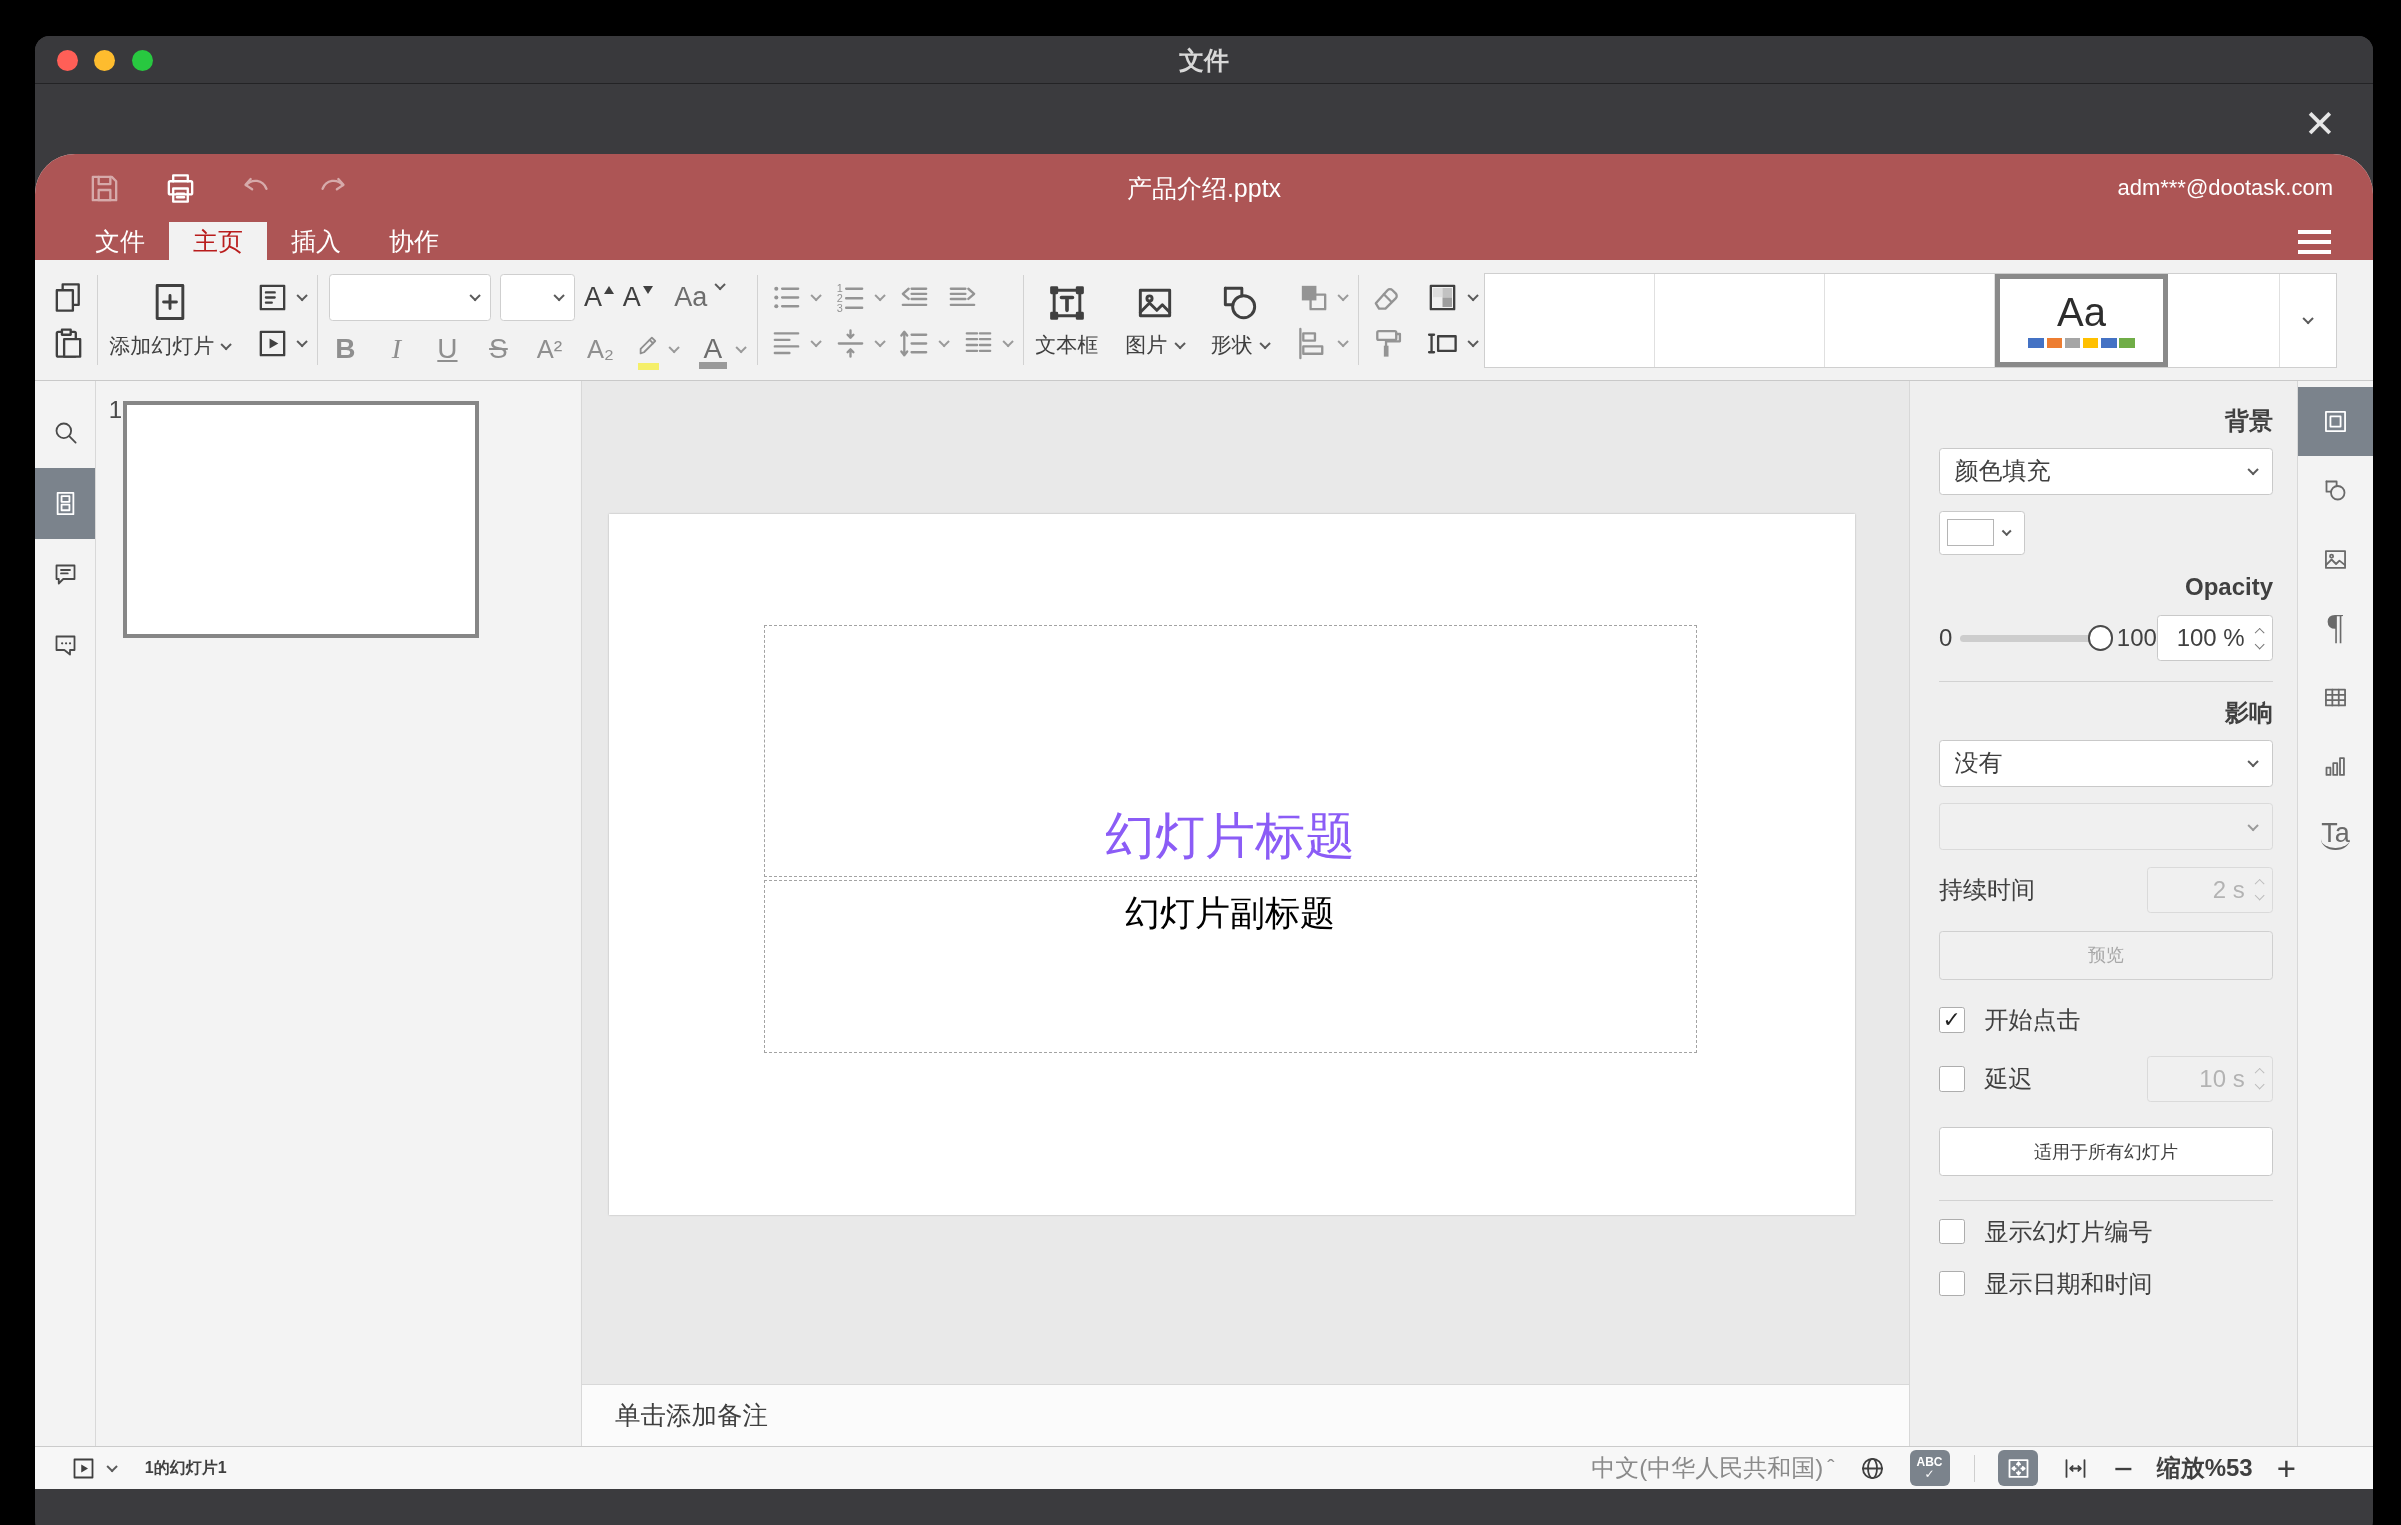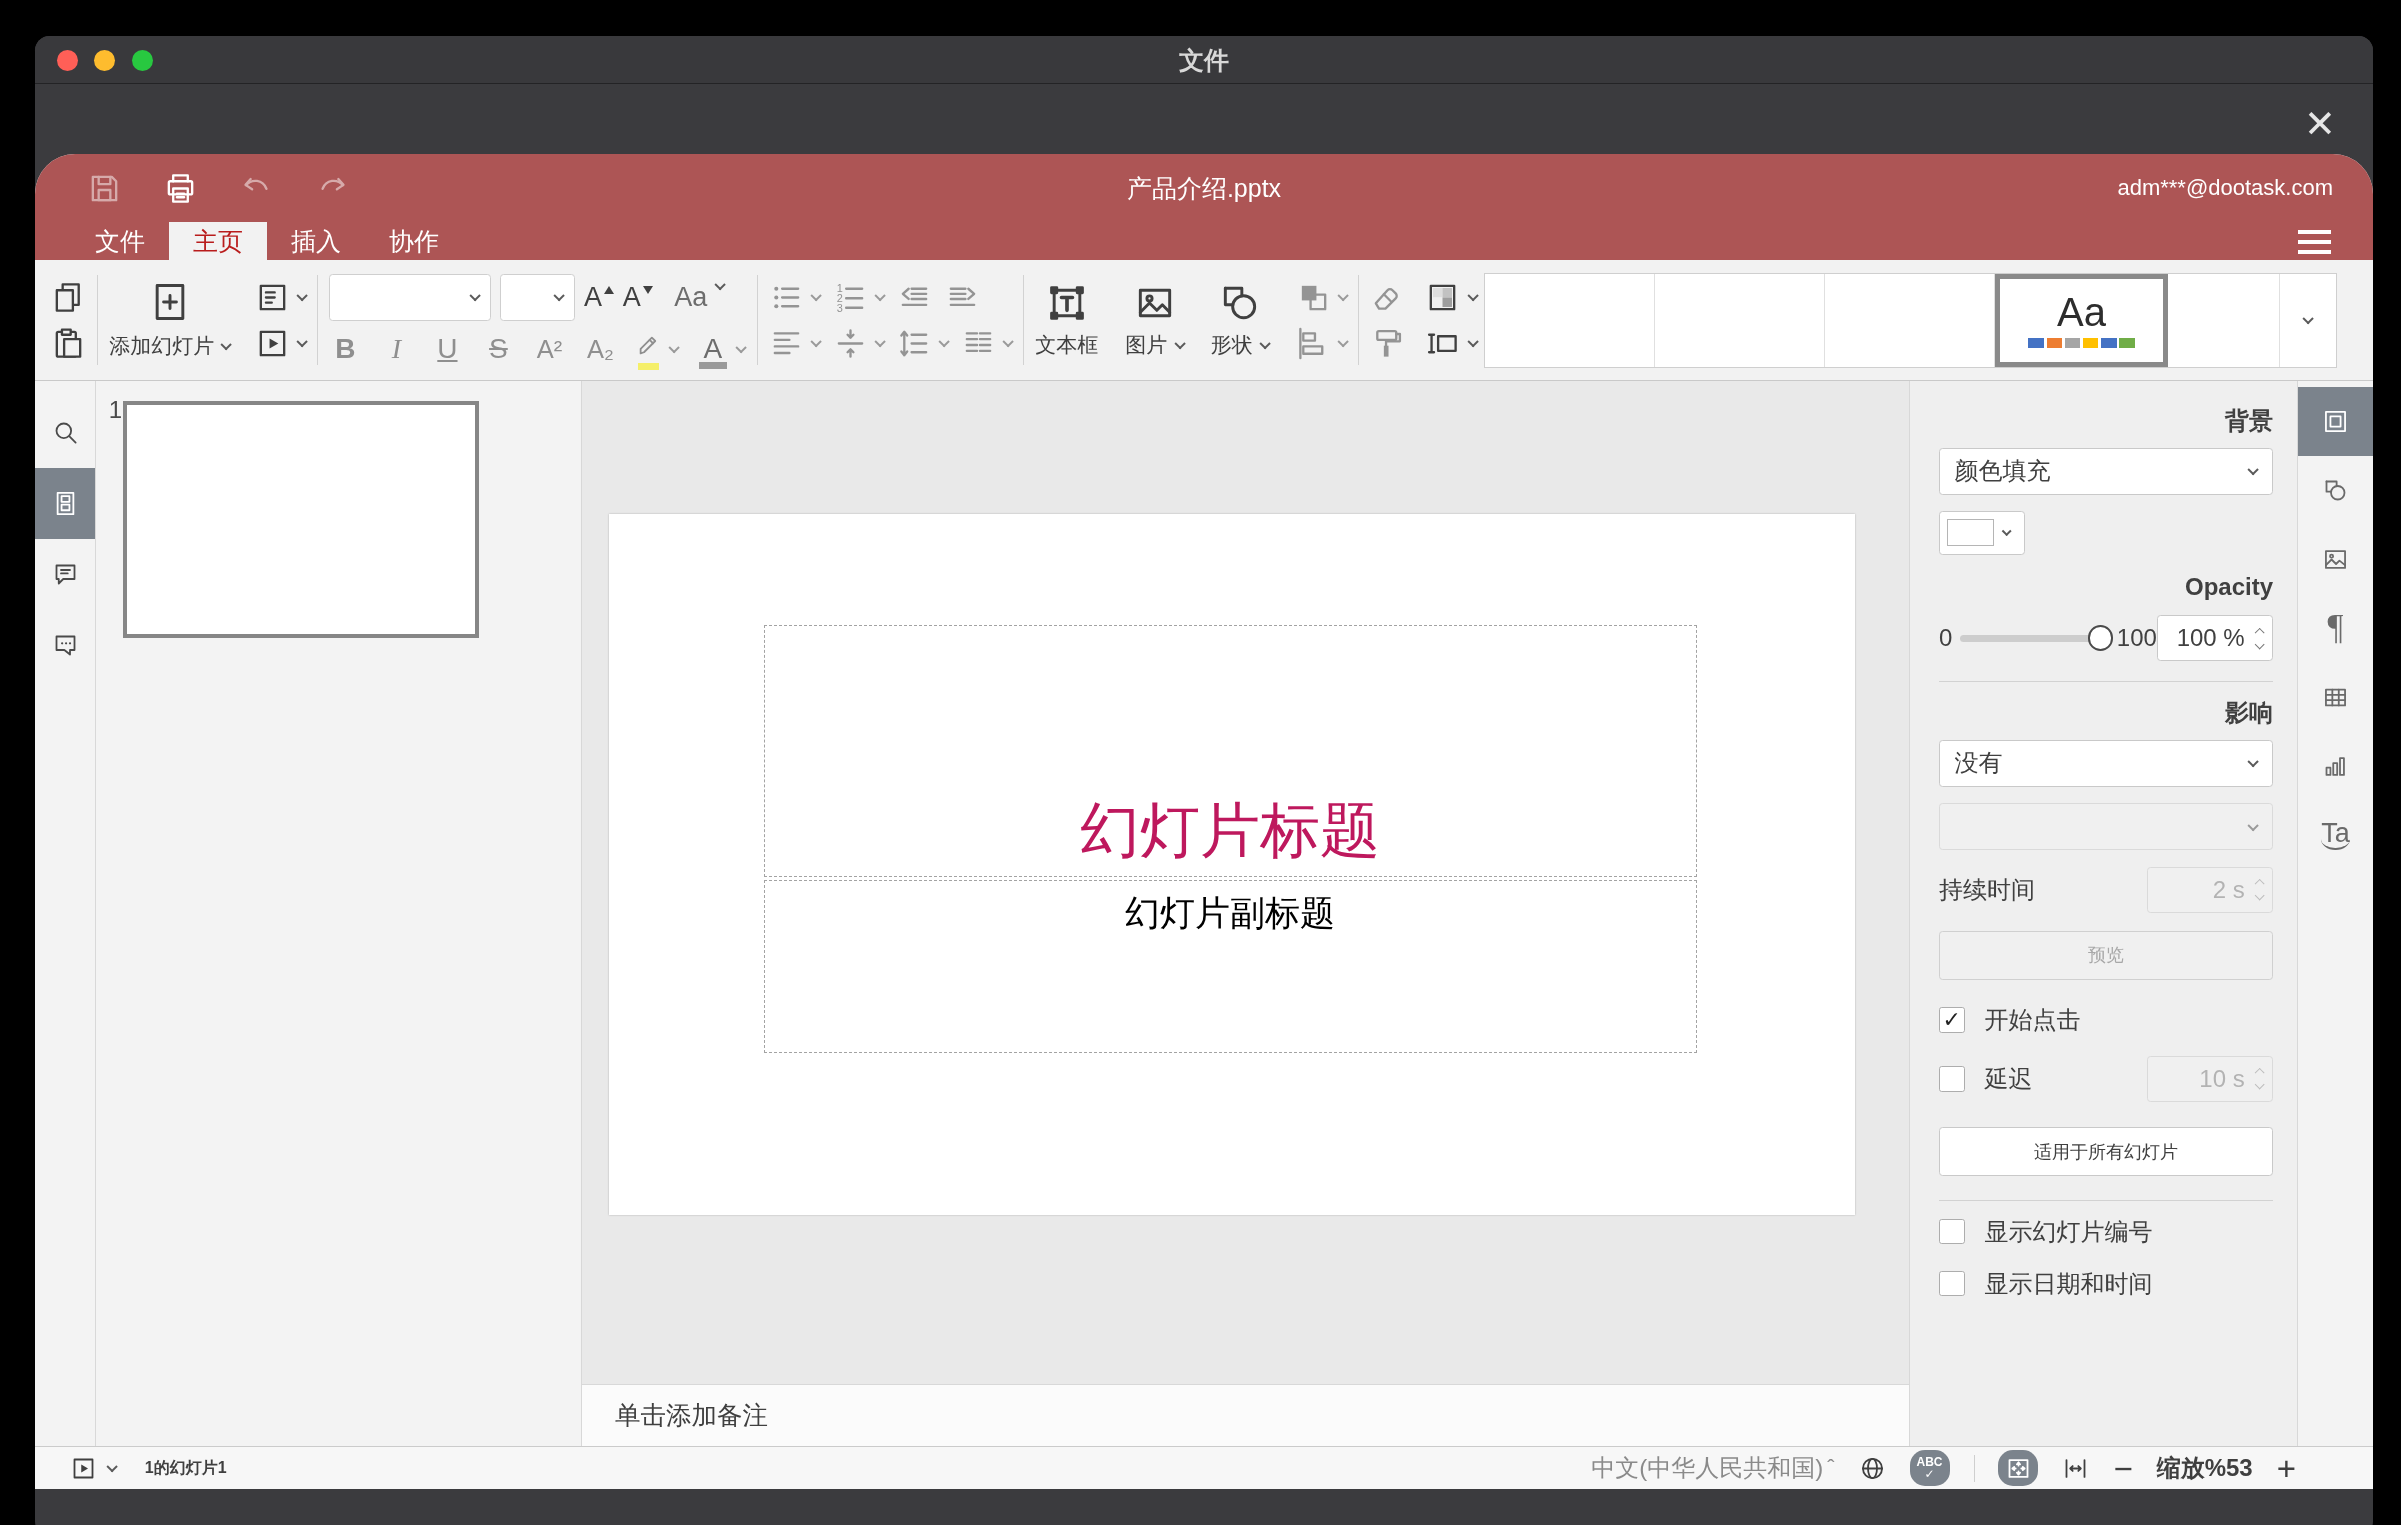--- a/index.html
+++ b/index.html
@@ -87,21 +87,21 @@
   .thumb{position:absolute;left:27px;top:20px;width:356px;height:237px;background:#fff;
     border:4.6px solid #868686;cursor:pointer;}
   .center{flex:1;display:flex;flex-direction:column;min-width:0;}
   .canvas{flex:1;background:#e9e9e9;position:relative;}
   .slide{position:absolute;left:26.5px;top:133px;width:1246px;height:701px;background:#fff;
     box-shadow:0 0 1.8px rgba(0,0,0,.25);}
   .ph{position:absolute;left:155px;width:933px;border:1.8px dashed #a3a3a3;display:flex;
     flex-direction:column;align-items:center;cursor:text;}
   .ph-title{top:111px;height:252px;justify-content:flex-end;padding-bottom:11px;}
   .ph-sub{top:366px;height:173px;justify-content:flex-start;padding-top:9px;}
-  .slide-title{font-size:60px;color:#be185d;line-height:1.15;}
+  .slide-title{font-size:50px;color:#8b5cf6;line-height:1.15;}
   .slide-sub{font-size:35px;color:#000;}
   .notes{height:62px;background:#fbfbfb;border-top:0.9px solid #d8d8d8;display:flex;align-items:center;
     padding-left:33px;font-size:25.5px;color:#3f3f3f;cursor:text;}
   
   .rpanel{width:388px;background:#efefef;border-left:0.9px solid #d8d8d8;padding:18px 24px 0 29px;
     color:#404040;font-size:24px;overflow:hidden;}
   .plabel{font-weight:bold;margin:5.5px 0 11px;text-align:right;}
   .pselect{width:100%;height:47px;background:#fff;border:0.9px solid #c9c9c9;border-radius:3.6px;
     display:flex;align-items:center;padding:0 14.6px;cursor:pointer;margin-bottom:16.4px;}
   .pselect .cv{margin-left:auto;}
@@ -143,21 +143,21 @@
   .textart{font-size:27px;border-bottom:2.7px solid currentColor;border-radius:0 0 50% 50%/0 0 11px 11px;
     padding-bottom:1.8px;line-height:1;}
   
   .statusbar{height:43px;background:#f7f7f7;border-top:0.9px solid #cbcbcb;display:flex;align-items:center;
     padding:0 77px 0 35px;color:#3f3f3f;flex:0 0 auto;}
   .sb-left{display:flex;align-items:center;gap:14.6px;}
   .sb-info{font-size:16px;font-weight:bold;margin-left:14px;}
   .sb-right{margin-left:auto;display:flex;align-items:center;gap:24px;}
   .sb-lang{font-size:24px;color:#8a8a8a;display:flex;align-items:center;gap:4px;cursor:pointer;text-align:right;}
   .caret{font-size:22px;color:#8a8a8a;}
-  .togglebox{width:40px;height:36px;border-radius:15px;display:flex;align-items:center;justify-content:center;cursor:pointer;}
+  .togglebox{width:40px;height:36px;border-radius:6px;display:flex;align-items:center;justify-content:center;cursor:pointer;}
   .togglebox.active{background:#7b838c;color:#fff;}
   .spellbox{flex-direction:column;font-size:12px;font-weight:bold;line-height:1;gap:0.9px;}
   .sb-sep{width:0.9px;height:27px;background:#cfcfcf;}
   .zoomtxt{font-size:24px;font-weight:bold;}
   .pm{font-size:33px;color:#3f3f3f;cursor:pointer;line-height:1;}
 </style>
 </head>
 <body>
 
 <div class="window">

